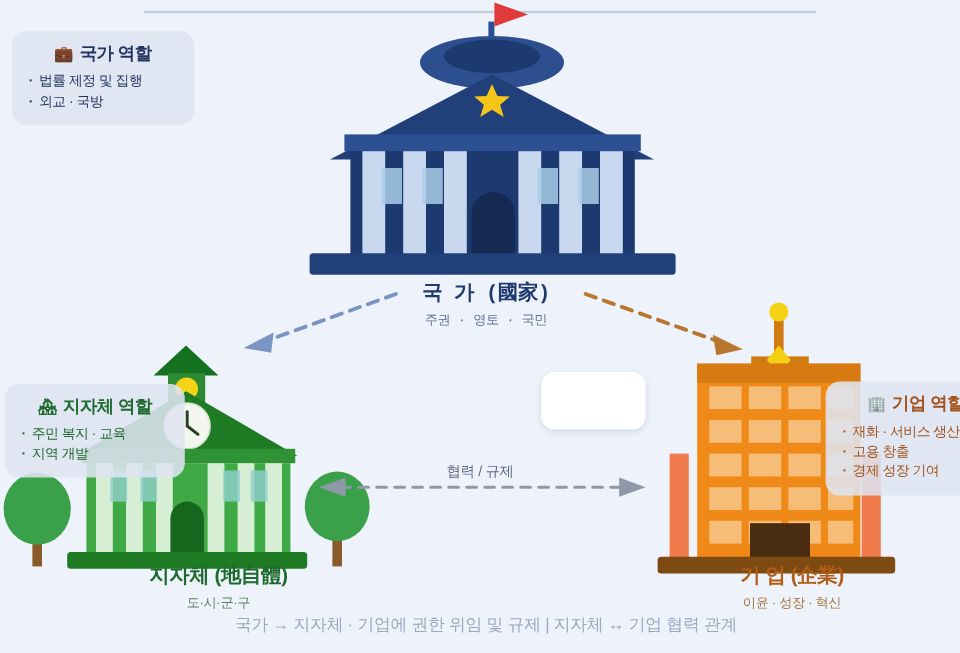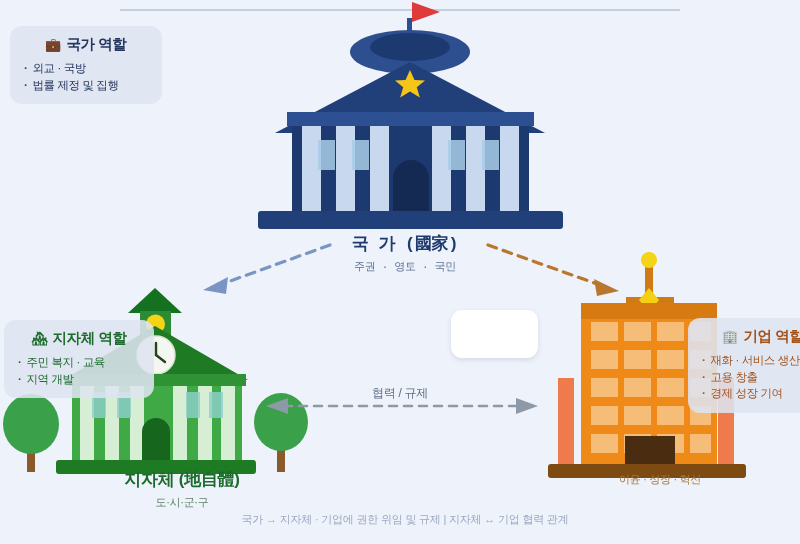--- a/index.html
+++ b/index.html
@@ -70,21 +70,21 @@
 
   
   .mid-label{
     position:absolute;left:345px;top:385px;width:110px;text-align:center;
     font-size:12px;color:#5d6c85;letter-spacing:-0.3px;
   }
 
   
   .footer{
     position:absolute;left:10px;right:0;top:512px;text-align:center;
-    font-size:11px;color:#9aa8c0;letter-spacing:-0.2px;
+    font-size:14px;color:#9aa8c0;letter-spacing:-0.2px;
   }
 
   svg{display:block;}
   .svg-layer{position:absolute;left:0;top:0;width:800px;height:544px;pointer-events:none;}
 </style>
 </head>
 <body>
 
 <div class="stage">
 
@@ -239,22 +239,22 @@
     </g>
 
   </svg>
 
   <div class="card" id="card-nation">
     <div class="card-title">
       <span class="card-emoji">💼</span>
       <span>국가 역할</span>
     </div>
     <ul>
+      <li>법률 제정 및 집행</li>
       <li>외교 · 국방</li>
-      <li>법률 제정 및 집행</li>
     </ul>
   </div>
 
   <div class="card" id="card-local">
     <div class="card-title">
       <span class="card-emoji">🏘</span>
       <span>지자체 역할</span>
     </div>
     <ul>
       <li>주민 복지 · 교육</li>
@@ -280,20 +280,21 @@
     <div class="title">국 가 (國家)</div>
     <div class="sub">주권 · 영토 · 국민</div>
   </div>
 
   <div class="node-label" id="label-local">
     <div class="title">지자체 (地自體)</div>
     <div class="sub">도·시·군·구</div>
   </div>
 
   <div class="node-label" id="label-corp">
+    <div class="title">기 업 (企業)</div>
     <div class="sub">이윤 · 성장 · 혁신</div>
   </div>
 
   <div class="mid-label">협력 / 규제</div>
 
   <div class="footer">국가 → 지자체 · 기업에 권한 위임 및 규제 | 지자체 ↔ 기업 협력 관계</div>
 
 </div>
 
 </body></html>

